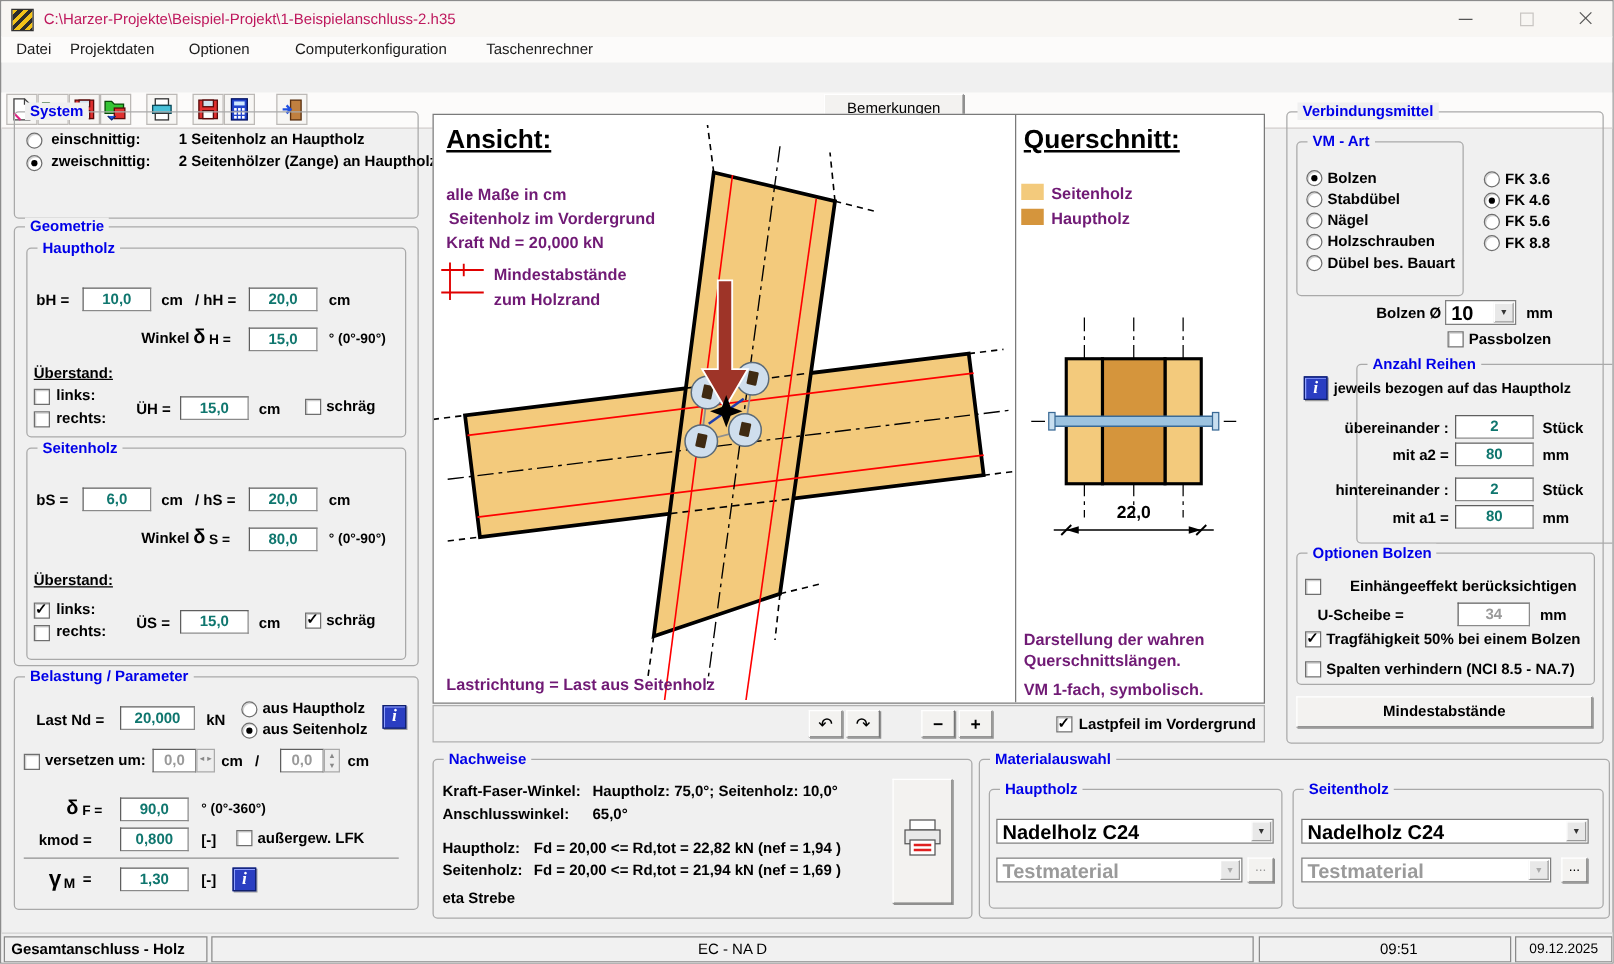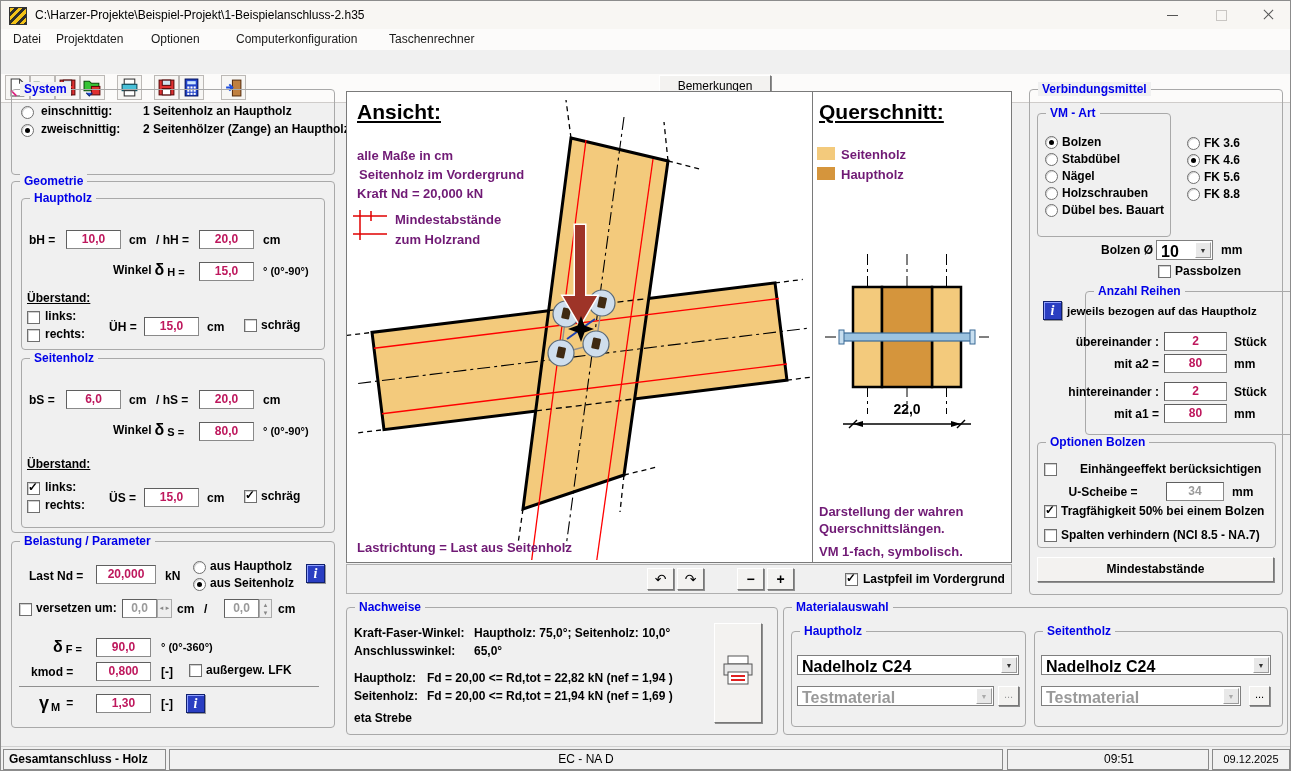--- a/index.html
+++ b/index.html
@@ -4,21 +4,21 @@
 <style>
   html,body{margin:0;padding:0;background:#d8d8d8;font-family:"Liberation Sans",sans-serif;}
   #app{position:relative;width:1291px;height:771px;background:#f0f0f0;border:1px solid #8c8c8c;box-sizing:border-box;overflow:hidden;}
   .a{position:absolute;}
   .t12{font-size:12px;font-weight:bold;color:#000;white-space:nowrap;}
   .t11{font-size:11px;font-weight:bold;color:#000;white-space:nowrap;}
   .t13{font-size:13px;font-weight:bold;color:#701a75;white-space:nowrap;}
   .ul{text-decoration:underline;}
   .gb{position:absolute;border:1px solid #a9a9a9;border-radius:4px;}
   .gb>.lg{position:absolute;top:-8px;left:8px;padding:0 4px;background:#f0f0f0;color:#0000e8;font-size:12px;font-weight:bold;line-height:14px;white-space:nowrap;}
-  .fld{position:absolute;background:#fff;border:1px solid #8a8a8a;border-top-color:#5f5f5f;border-left-color:#5f5f5f;text-align:center;font-size:12px;font-weight:bold;line-height:17px;height:19px;box-sizing:border-box;color:#be185d;}
+  .fld{position:absolute;background:#fff;border:1px solid #8a8a8a;border-top-color:#5f5f5f;border-left-color:#5f5f5f;text-align:center;font-size:12px;font-weight:bold;line-height:17px;height:19px;box-sizing:border-box;color:#0f766e;}
   .fld.dis{color:#9a9a9a;}
   .cb{position:absolute;width:13px;height:13px;background:#fff;border:1px solid #6f6f6f;box-shadow:inset 1px 1px 0 #cfcfcf;box-sizing:border-box;}
   .cb.on::after{content:"✓";position:absolute;left:0;top:-3px;font-size:12px;font-weight:bold;color:#000;}
   .rb{position:absolute;width:13px;height:13px;border-radius:50%;background:#fff;border:1px solid #6f6f6f;box-shadow:inset 1px 1px 0 #d4d4d4;box-sizing:border-box;}
   .rb.on::after{content:"";position:absolute;left:3px;top:3px;width:5px;height:5px;border-radius:50%;background:#000;}
   .btn{position:absolute;background:#f3f2f0;border:1px solid #777;border-top-color:#fff;border-left-color:#fff;box-shadow:1px 1px 0 #8f8f8f;box-sizing:border-box;text-align:center;color:#000;cursor:default;}
   .combo{position:absolute;background:#fff;border:1px solid #7f7f7f;box-sizing:border-box;height:20px;}
   .combo .cval{position:absolute;left:4px;top:2px;font-size:16px;font-weight:bold;white-space:nowrap;color:#000;}
   .combo .dd{position:absolute;right:1px;top:1px;width:16px;bottom:1px;background:#e8e8e8;border:1px solid #9a9a9a;border-top-color:#fff;border-left-color:#fff;font-size:7px;text-align:center;line-height:15px;color:#333;box-sizing:border-box;}
   .combo.dis .cval{color:#9a9a9a;}
@@ -34,21 +34,21 @@
   .canvas{position:absolute;left:345px;top:90px;width:666px;height:472px;background:#fff;border:1px solid #7a7a7a;box-sizing:border-box;overflow:hidden;}
   .rlbl{position:absolute;text-align:right;font-size:12px;font-weight:bold;white-space:nowrap;color:#000;}
 </style>
 </head>
 <body>
 
 <div id="app">
 
   <div class="titlebar">
     <span class="a" style="left:8px;top:6px;width:16px;height:16px;border:1px solid #333;background:repeating-linear-gradient(135deg,#f2c218 0 3px,#2c2c2c 3px 6px);"></span>
-    <span class="a" style="left:34px;top:7px;font-size:12px;color:#000000;white-space:nowrap;">C:\Harzer-Projekte\Beispiel-Projekt\1-Beispielanschluss-2.h35</span>
+    <span class="a" style="left:34px;top:7px;font-size:12px;color:#be185d;white-space:nowrap;">C:\Harzer-Projekte\Beispiel-Projekt\1-Beispielanschluss-2.h35</span>
     <span class="winbtn" style="left:1155px;">
         <span class="a" style="left:11px;top:14px;width:11px;height:0;border-top:1px solid #555;"></span>
       </span>
     <span class="winbtn" style="left:1203px;">
         <span class="a" style="left:12px;top:9px;width:9px;height:9px;border:1px solid #c9c6c3;"></span>
       </span>
     <span class="winbtn" style="left:1250px;">
         <span class="a" style="left:11px;top:13px;width:13px;height:1px;background:#555;transform:rotate(45deg);"></span>
         <span class="a" style="left:11px;top:13px;width:13px;height:1px;background:#555;transform:rotate(-45deg);"></span>
       </span>
@@ -446,21 +446,21 @@
   <span class="a t12" style="left:1233px;top:384px;">Stück</span>
   <span class="rlbl" style="left:1040px;top:406px;width:118px;">mit a1 =</span>
   <span class="fld" style="left:1163px;top:403px;width:63px;">80</span>
   <span class="a t12" style="left:1233px;top:406px;">mm</span>
 
   <div class="gb" style="left:1036px;top:441px;width:237px;height:104px;">
     <span class="lg">Optionen Bolzen</span>
   </div>
   <span class="cb" style="left:1043px;top:462px;"></span>
   <span class="a t12" style="left:1060px;top:461px;padding-left:19px;">Einhängeeffekt berücksichtigen</span>
-  <span class="rlbl" style="left:1052px;top:484px;width:100px;text-align:center;">U-Scheibe =</span>
+  <span class="rlbl" style="left:1022px;top:484px;width:100px;">U-Scheibe =</span>
   <span class="fld dis" style="left:1165px;top:481px;width:58px;">34</span>
   <span class="a t12" style="left:1231px;top:484px;">mm</span>
   <span class="cb on" style="left:1043px;top:504px;"></span>
   <span class="a t12" style="left:1060px;top:503px;">Tragfähigkeit 50% bei einem Bolzen</span>
   <span class="cb" style="left:1043px;top:528px;"></span>
   <span class="a t12" style="left:1060px;top:527px;">Spalten verhindern (NCI 8.5 - NA.7)</span>
   <span class="btn" style="left:1036px;top:556px;width:237px;height:25px;font-size:12px;font-weight:bold;line-height:23px;">Mindestabstände</span>
 
   <div class="a" style="left:0;top:745px;width:1291px;height:26px;background:#f0f0f0;border-top:1px solid #d0d0d0;"></div>
   <span class="statuspanel" style="left:2px;width:163px;font-weight:bold;padding-left:5px;">Gesamtanschluss - Holz</span>

